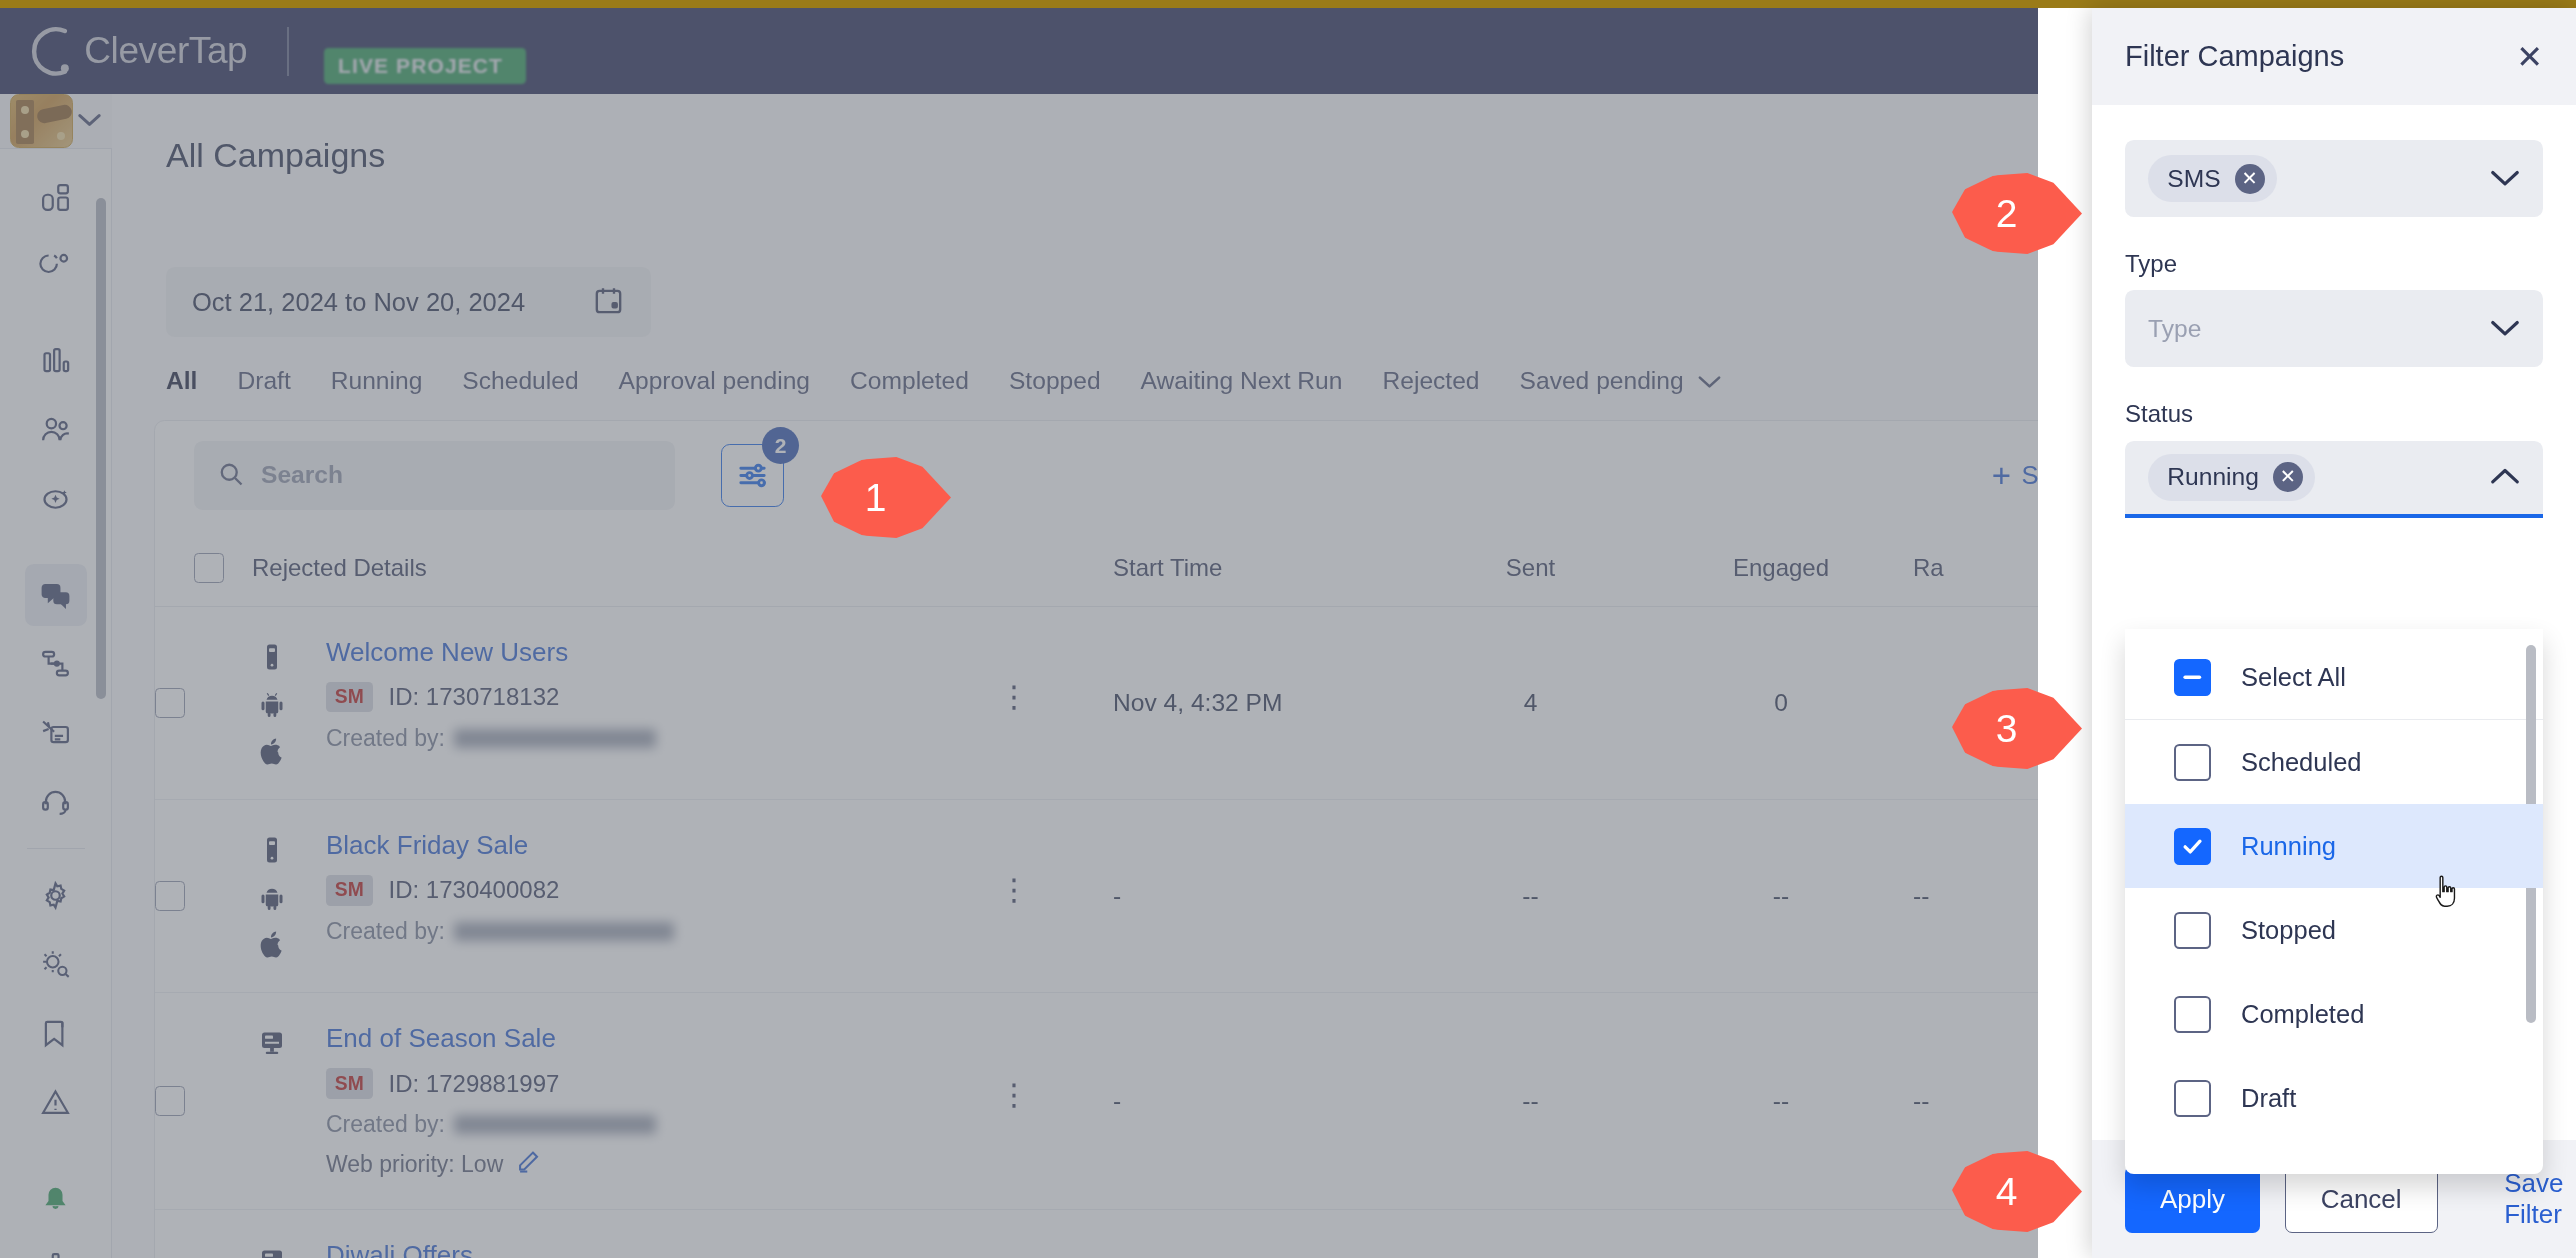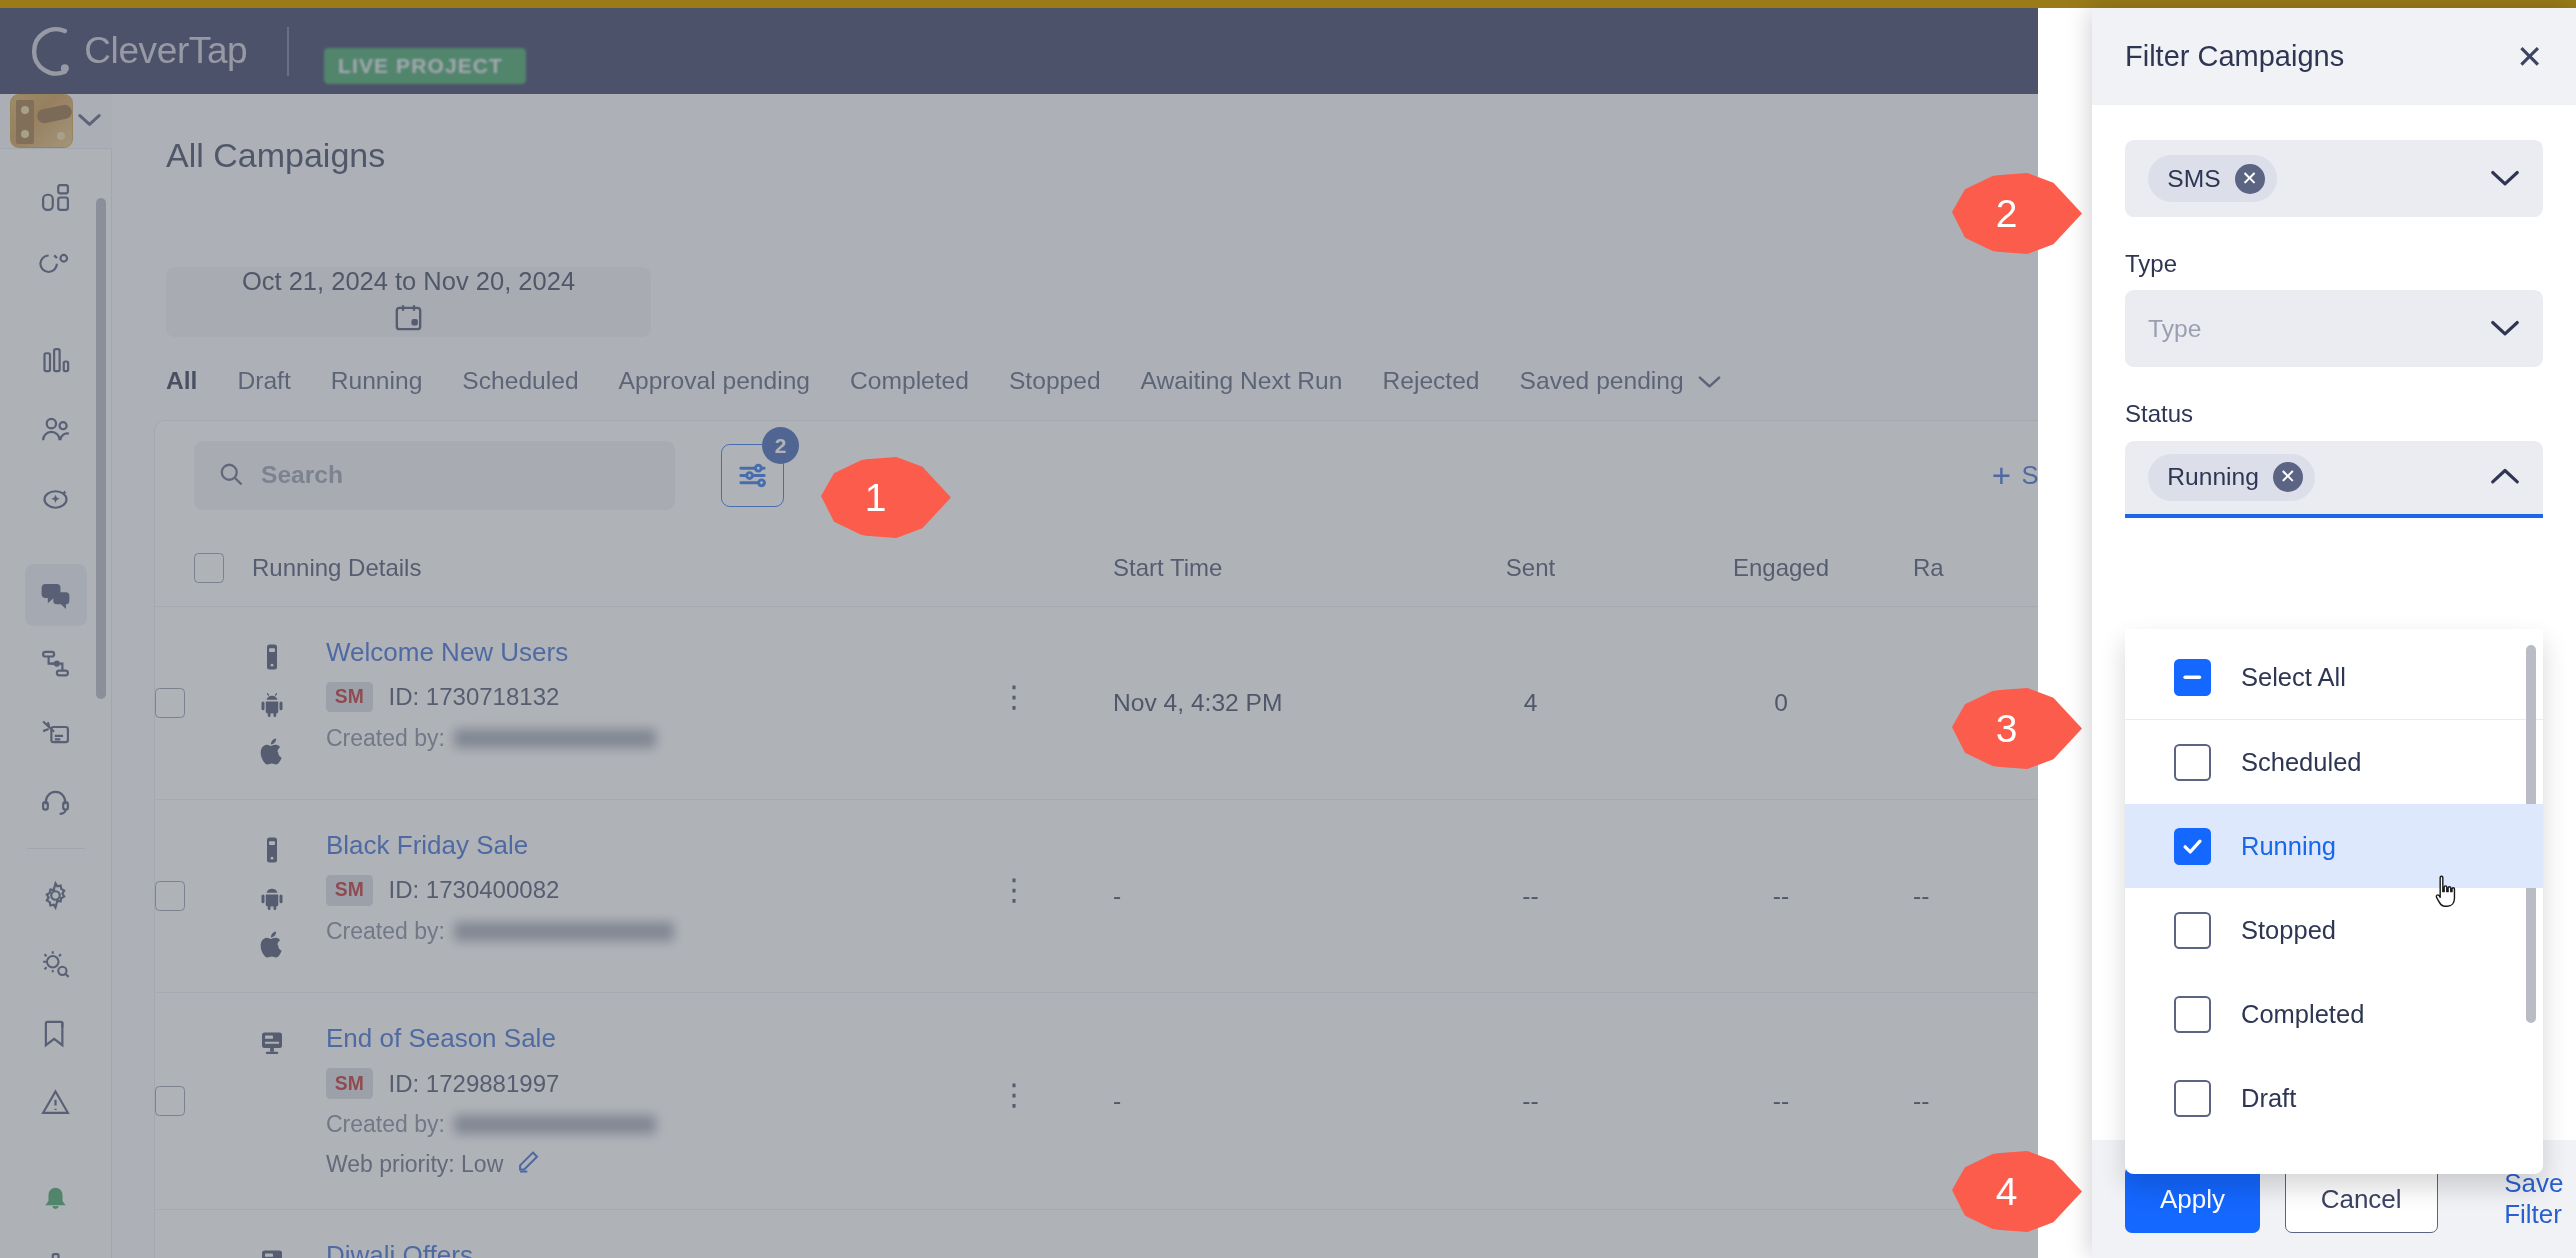--- a/index.html
+++ b/index.html
@@ -90,21 +90,20 @@
     position: absolute; top: 94px; left: 112px; right: 538px; bottom: 0;
     background: #fbfbfc; overflow: hidden;
   }
   .page-title { margin: 42px 0 0 54px; font-size: 34px; color: #2e3653; font-weight: 400; }
 
   .daterange {
     margin: 92px 0 0 54px; width: 485px; height: 70px;
     background: #f0f1f4; border-radius: 8.8px;
     display:flex; align-items:center; justify-content:space-between;
     padding: 0 26px;
-    flex-direction: column;
   }
   .daterange .dr-text { font-size: 25.5px; color:#2e3653; }
   .daterange svg { width: 33px; height: 33px; color:#3c4363; }
 
   .tabs {
     margin: 30px 0 0 54px; display:flex; align-items:center; gap: 40px;
     font-size: 24.6px; color:#4c5373;
   }
   .tabs .tab.active { color:#1f2540; font-weight:700; }
   .tabs .saved { display:flex; align-items:center; gap: 14px; }
@@ -488,21 +487,21 @@
             <span>Subscribe</span>
           </div>
         </div>
 
         <table class="tbl">
           <thead>
             <tr>
               <th class="col-chk">
                 <div class="chkbox"></div>
               </th>
-              <th class="col-det">Running Details</th>
+              <th class="col-det">Rejected Details</th>
               <th class="col-time">Start Time</th>
               <th class="col-sent">Sent</th>
               <th class="col-eng">Engaged</th>
               <th class="col-rate">Ra</th>
             </tr>
           </thead>
           <tbody>
 
             <tr>
               <td class="c-chk">

